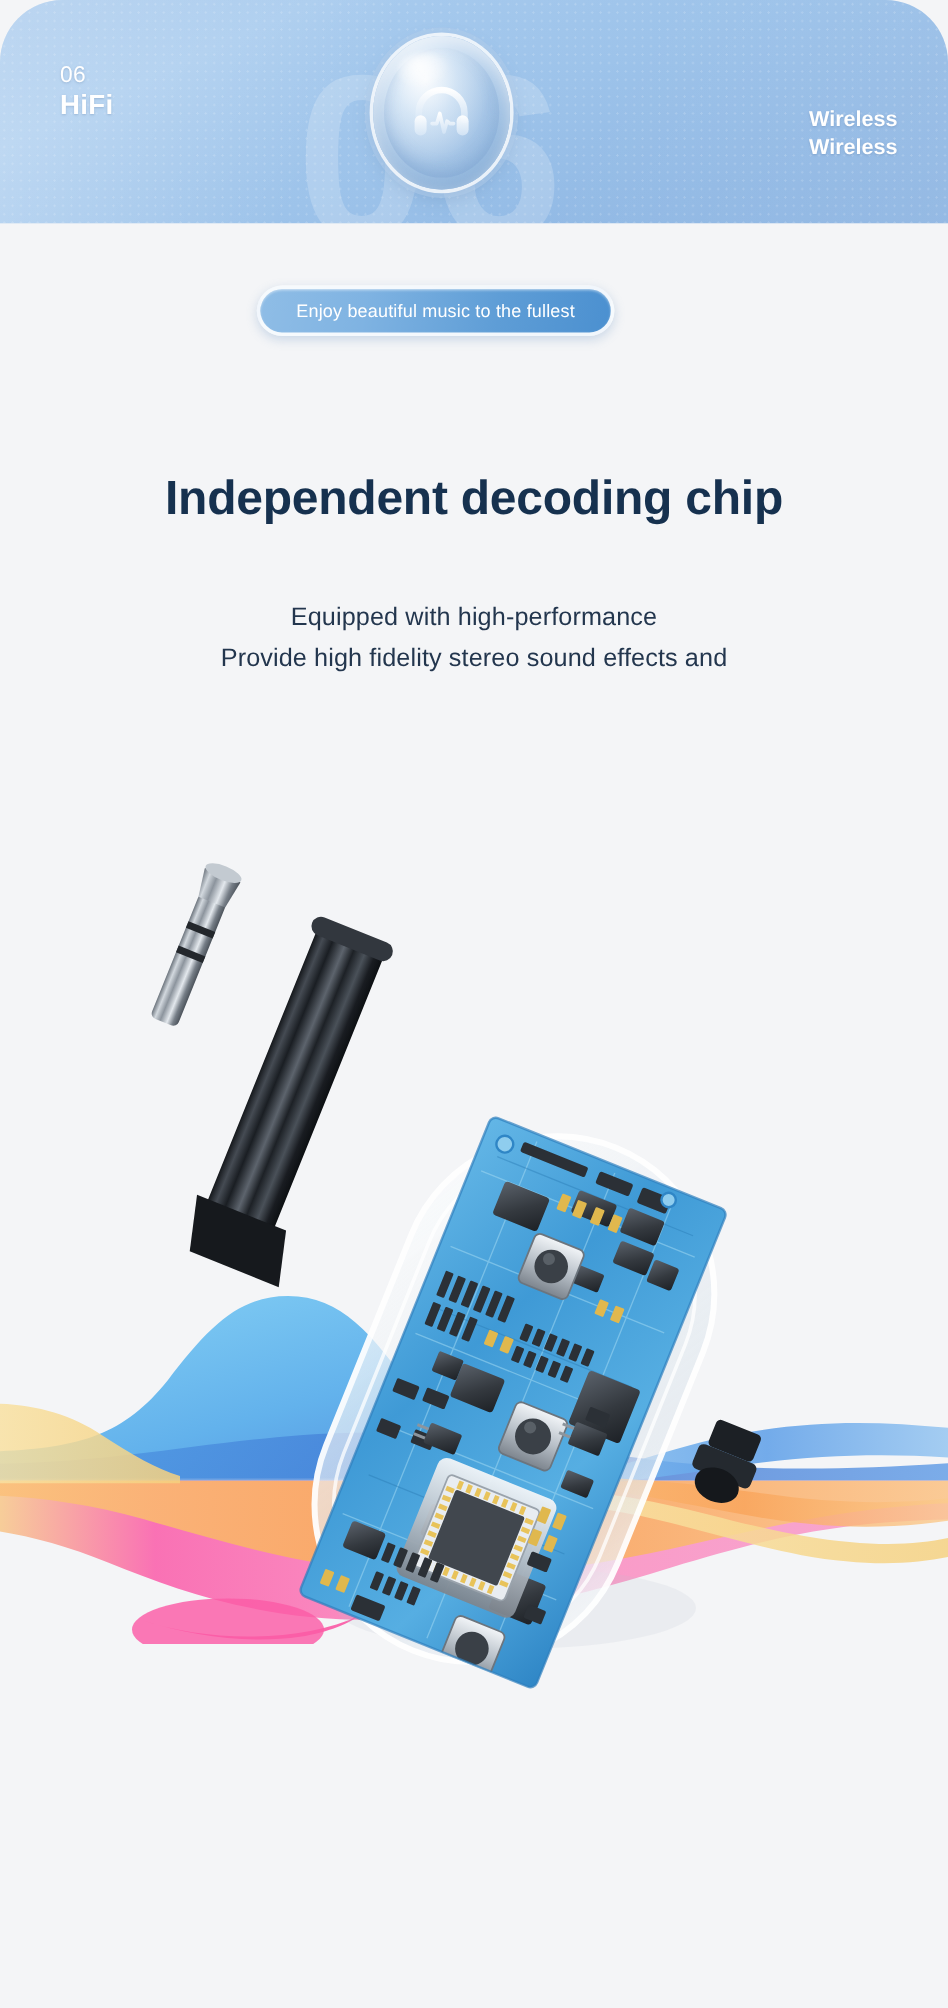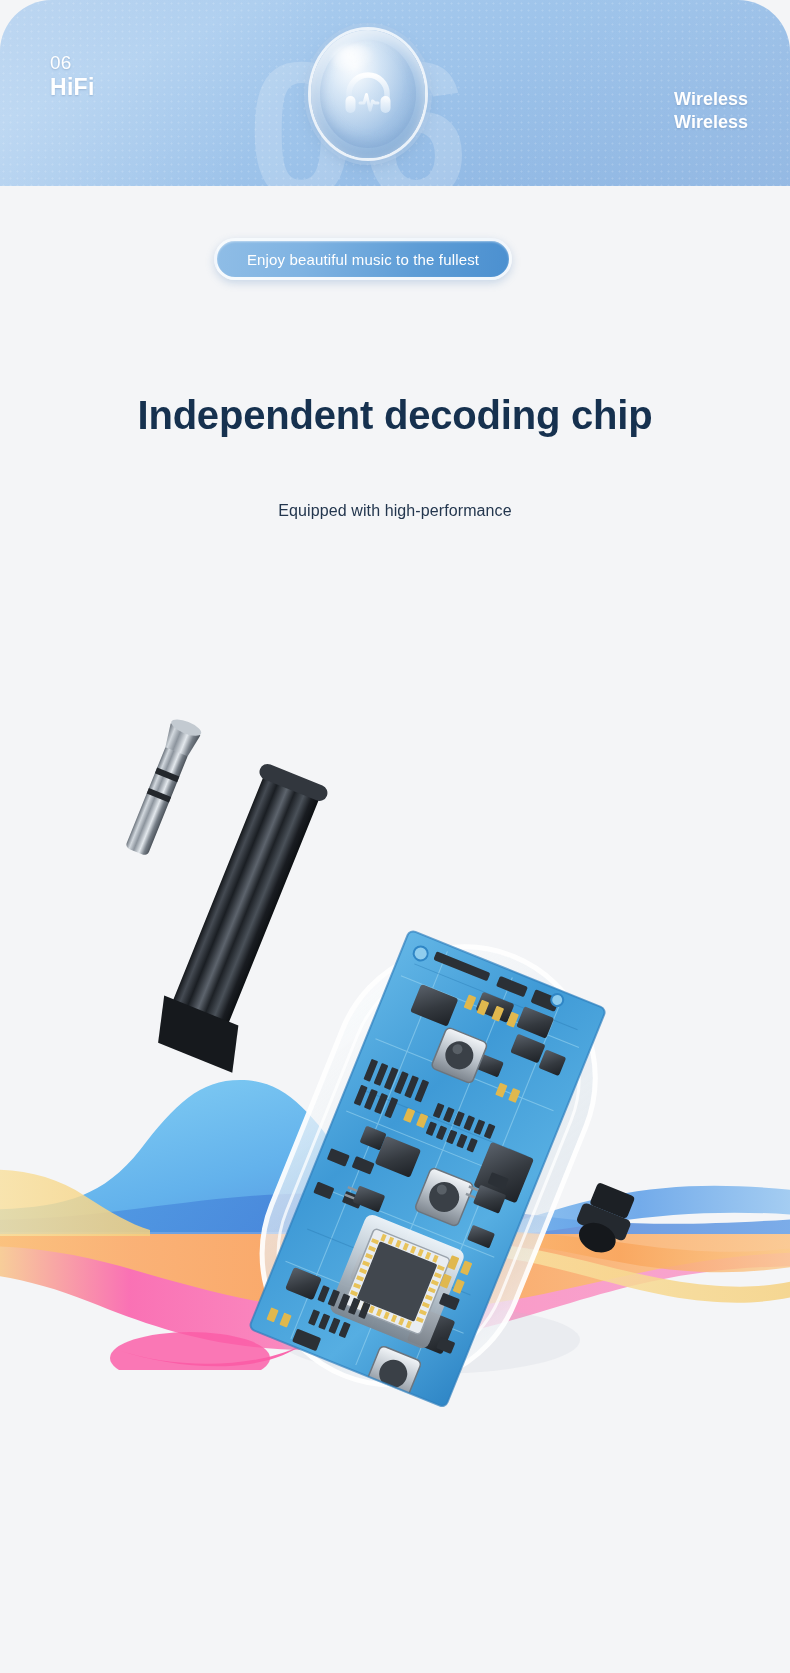--- a/index.html
+++ b/index.html
@@ -145,21 +145,21 @@
     margin-top: 34px;
   }
 
   
   .body-copy {
     position:absolute;
     left:0; top: 498px;
     width:790px;
     text-align:center;
     color:#23364e;
-    font-size: 16px;
+    font-size: 21px;
     line-height: 1.60;
     letter-spacing: .1px;
   }
 
   
   .waves {
     position:absolute;
     left:0; top: 1020px;
     width: 790px; height: 350px;
     overflow:hidden;
@@ -215,20 +215,21 @@
 <div class="pill-wrap">
   <div class="pill">Enjoy beautiful music to the fullest</div>
 </div>
 
 <div class="heading">
   <div>Independent decoding chip</div>
 </div>
 
 <div class="body-copy">
   <div>Equipped with high-performance</div>
+  <div>Provide high fidelity stereo sound effects and</div>
 </div>
 
 <div class="waves">
   <svg width="790" height="350" viewBox="0 0 790 350" fill="none">
     <defs>
       <linearGradient id="wBlue" x1="0" y1="0" x2="1" y2="1">
         <stop offset="0" stop-color="#7fd0f5"></stop>
         <stop offset="55%" stop-color="#56aceb"></stop>
         <stop offset="100%" stop-color="#3f7ed8"></stop>
       </linearGradient>

